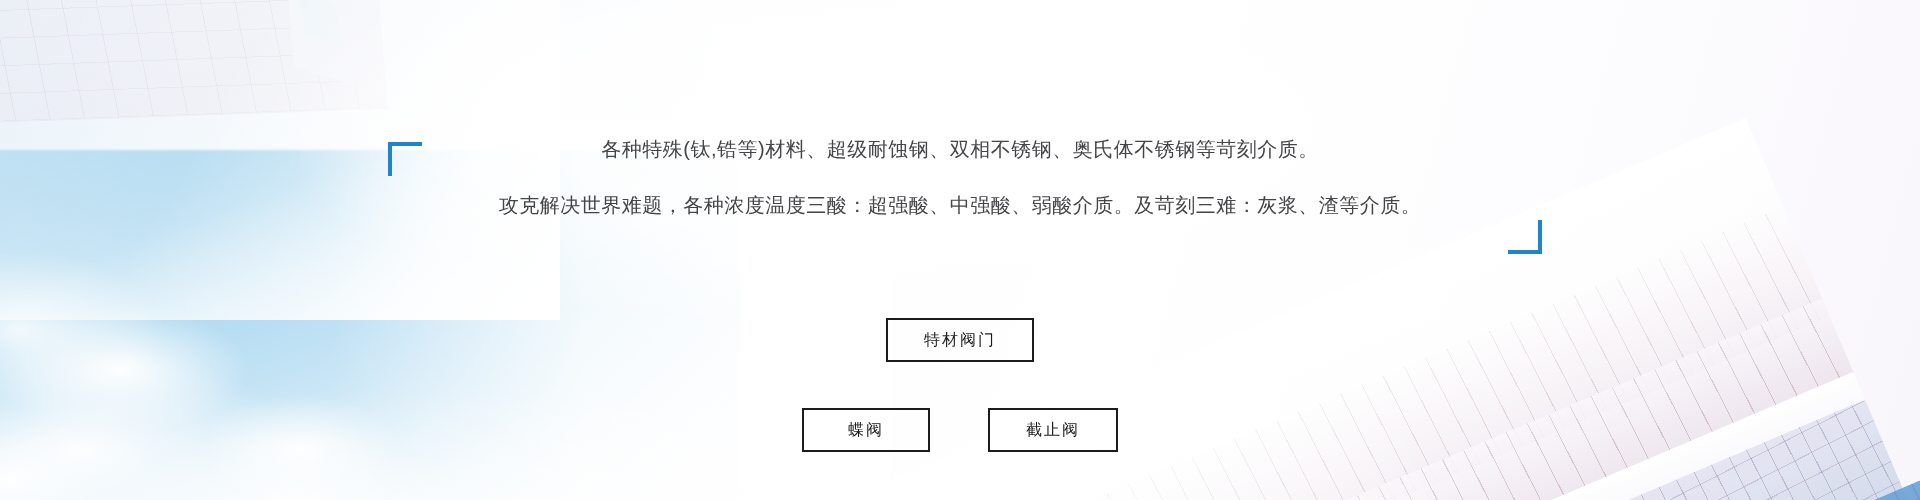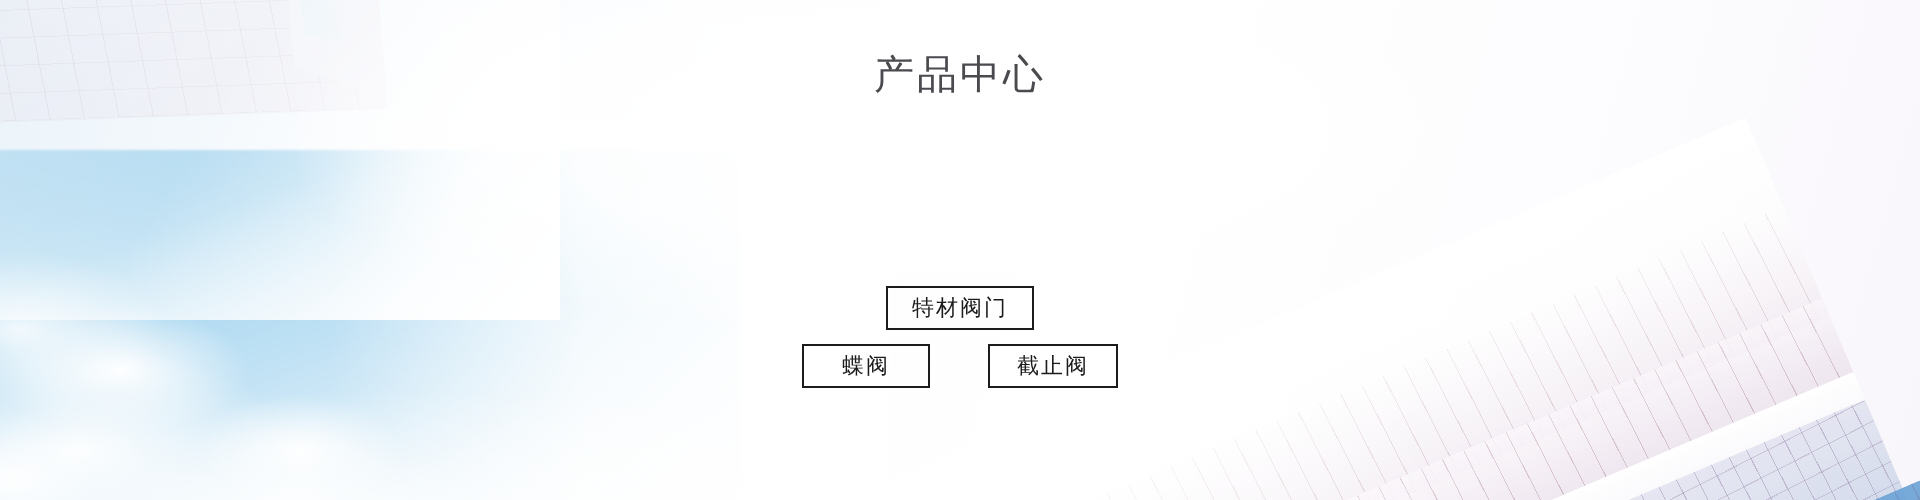--- a/index.html
+++ b/index.html
@@ -154,23 +154,24 @@
   .cat-row{
     display:flex;justify-content:center;align-items:center;
     gap:58px;margin-bottom:14px;
   }
   .cat-btn{
     box-sizing:border-box;
     min-width:148px;height:44px;padding:0 22px;
     border:2px solid #1c1c1c;
     background:transparent;
     display:flex;align-items:center;justify-content:center;
-    font-size:22px;color:#1c1c1c;letter-spacing:2px;
+    font-size:16px;color:#1c1c1c;letter-spacing:2px;
     font-family:"Liberation Sans","DejaVu Sans",sans-serif;
     cursor:pointer;
+    margin-top:32px;
   }
   .cat-btn.w4{min-width:148px;}
   .cat-btn.w3{min-width:130px;}
   .cat-btn.w2{min-width:128px;}
 </style>
 </head>
 <body>
 
 <div id="banner">
 
@@ -198,22 +199,27 @@
     <div class="br-band br-glass"></div>
 
     <div class="br-fade-top"></div>
     <div class="br-fade"></div>
   </div>
 
   <div class="center-wash"></div>
 
   <div class="content">
 
-    <div class="page-title">产品中心</div>
-
+
+    <div class="desc-block">
+      <div class="bracket bracket-tl"></div>
+      <div class="bracket bracket-br"></div>
+      <div class="desc-line l1">各种特殊(钛,锆等)材料、超级耐蚀钢、双相不锈钢、奥氏体不锈钢等苛刻介质。</div>
+      <div class="desc-line l2">攻克解决世界难题，各种浓度温度三酸：超强酸、中强酸、弱酸介质。及苛刻三难：灰浆、渣等介质。</div>
+    </div>
 
     <div class="cat-grid">
       <div class="cat-row">
         <button class="cat-btn w4">特材阀门</button>
       </div>
       <div class="cat-row">
         <button class="cat-btn w2">蝶阀</button>
         <button class="cat-btn w3">截止阀</button>
       </div>
     </div>

